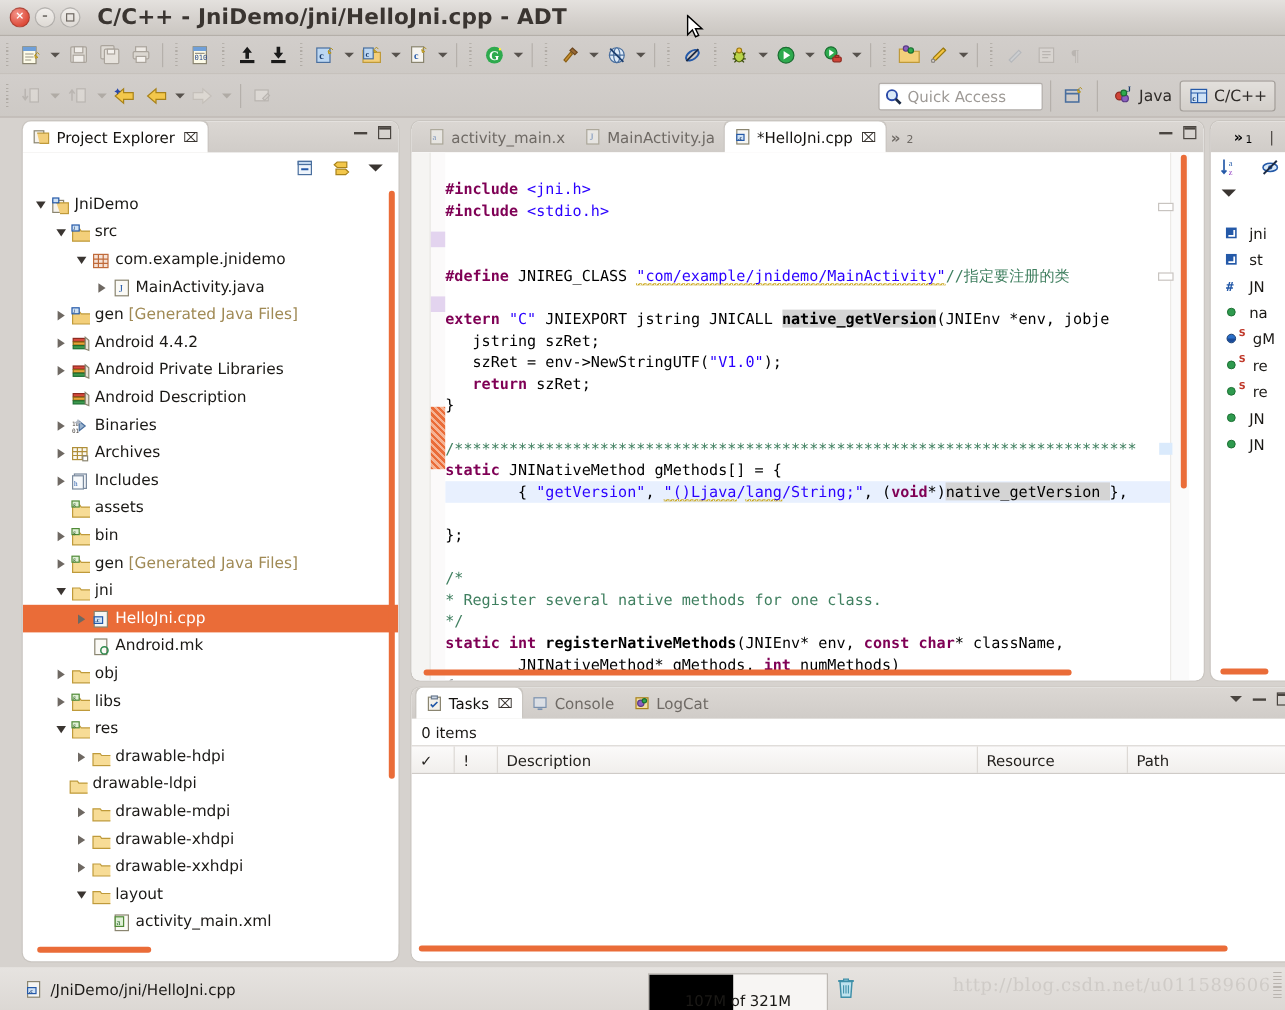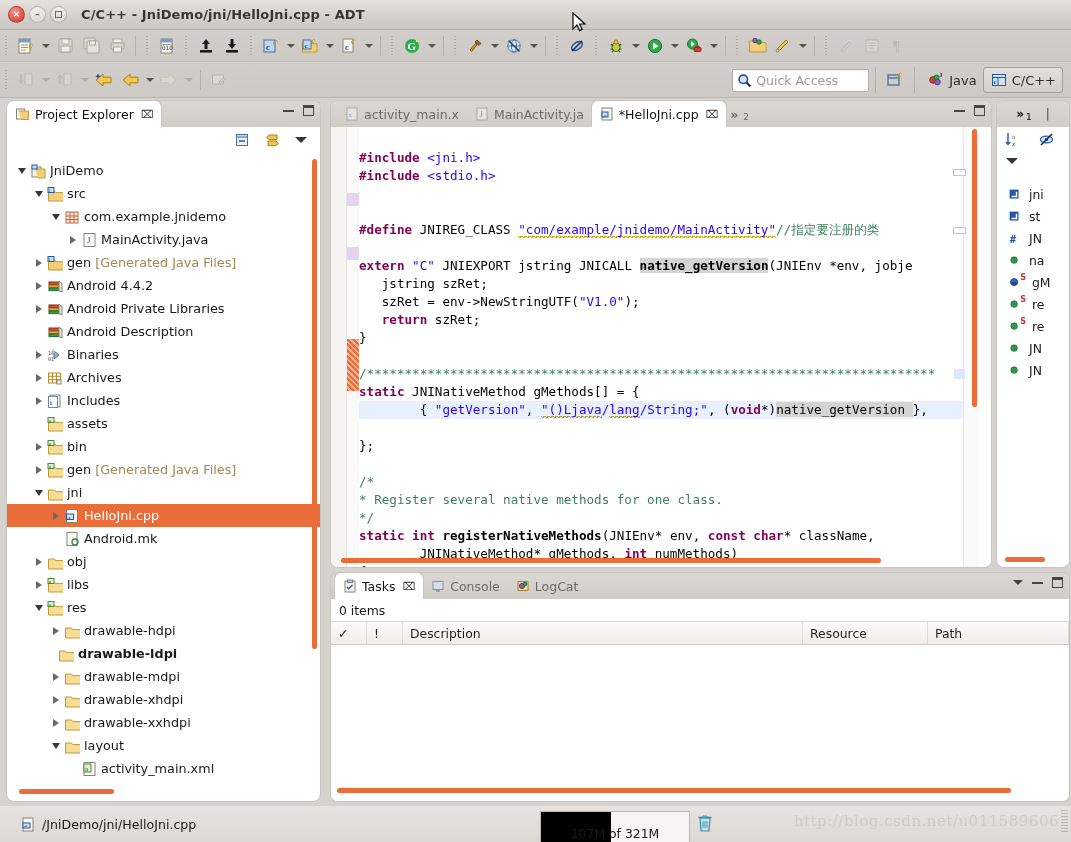--- a/index.html
+++ b/index.html
@@ -31,21 +31,21 @@
     display: flex; align-items: center; justify-content: center;
     font-size: 9px; color: #5a5550; line-height: 1;
   }
   .wbtn.close { background: radial-gradient(circle at 35% 30%, #f4948a, #dd4b39 72%); color:#fff; }
   .wbtn.min   { background: linear-gradient(180deg,#f2efec,#dedad5); }
   .wbtn.max   { background: linear-gradient(180deg,#f2efec,#dedad5); }
   .wbtn .gl { font-family:"DejaVu Sans", sans-serif; font-weight:bold; }
   .wbtn.max .sq { width:7px;height:7px;border:1px solid #6e6862; }
   .title-text {
     margin-left: 14px;
-    font-size: 13px; font-weight: bold; color: #3a3531;
+    font-size: 18px; font-weight: bold; color: #3a3531;
     letter-spacing: .1px;
     font-family: "DejaVu Sans", "Liberation Sans", sans-serif;
   }
 
   
   .toolbar {
     position: absolute; left: 0; width: 1071px;
     background: linear-gradient(180deg, #d2cecb 0%, #cdc9c5 100%);
     display: flex; align-items: center;
   }
@@ -84,21 +84,21 @@
   }
   .qa-text { color:#9e9a96; font-size:12.5px; margin-left:4px; }
   .persp-sep { width:1px;height:26px;background:#b5b0ab;margin:0 6px; }
   .persp {
     height:26px; display:flex; align-items:center; gap:4px; padding:0 6px;
     font-size:13px; color:#2f2b28; border-radius:3px;
   }
   .persp.active { border:1px solid #a39e99; background:linear-gradient(180deg,#e3e0dc,#d3cfca); }
 
   
-  .main { position:absolute; left:1px; top:98px; width:1022px; height:706px; }
+  .main { position:absolute; left:13px; top:98px; width:1022px; height:706px; }
 
   
   .view { position:absolute; background:#fff; border-radius:7px;
           box-shadow:0 0 0 1px #c9c5c0; overflow:hidden; }
 
   .viewtabs {
     height: 26px; background: linear-gradient(180deg,#dbd7d3,#d0ccc8);
     display:flex; align-items:flex-end; position:relative;
   }
   .vtab {
@@ -810,21 +810,21 @@
             <span class="twist">
                 <i class="tw-closed"></i>
               </span>
             <span class="ticon">
                 <svg width="16" height="16" viewBox="0 0 16 16">
                   <path d="M1.5 5h6l1.2 1.6H17V15H1.5z" fill="#f7dc96" stroke="#bf9a3a"></path>
                 </svg>
               </span>
             <span class="tlabel">drawable-hdpi</span>
           </div>
-            <div class="trow" style="padding-left: 36px; font-weight: bold;">
+            <div class="trow" style="padding-left: 23px;">
             <span class="twist"></span>
             <span class="ticon">
                 <svg width="16" height="16" viewBox="0 0 16 16">
                   <path d="M1.5 5h6l1.2 1.6H17V15H1.5z" fill="#f7dc96" stroke="#bf9a3a"></path>
                 </svg>
               </span>
             <span class="tlabel">drawable-ldpi</span>
           </div>
             <div class="trow" style="padding-left: 42px;">
             <span class="twist">

